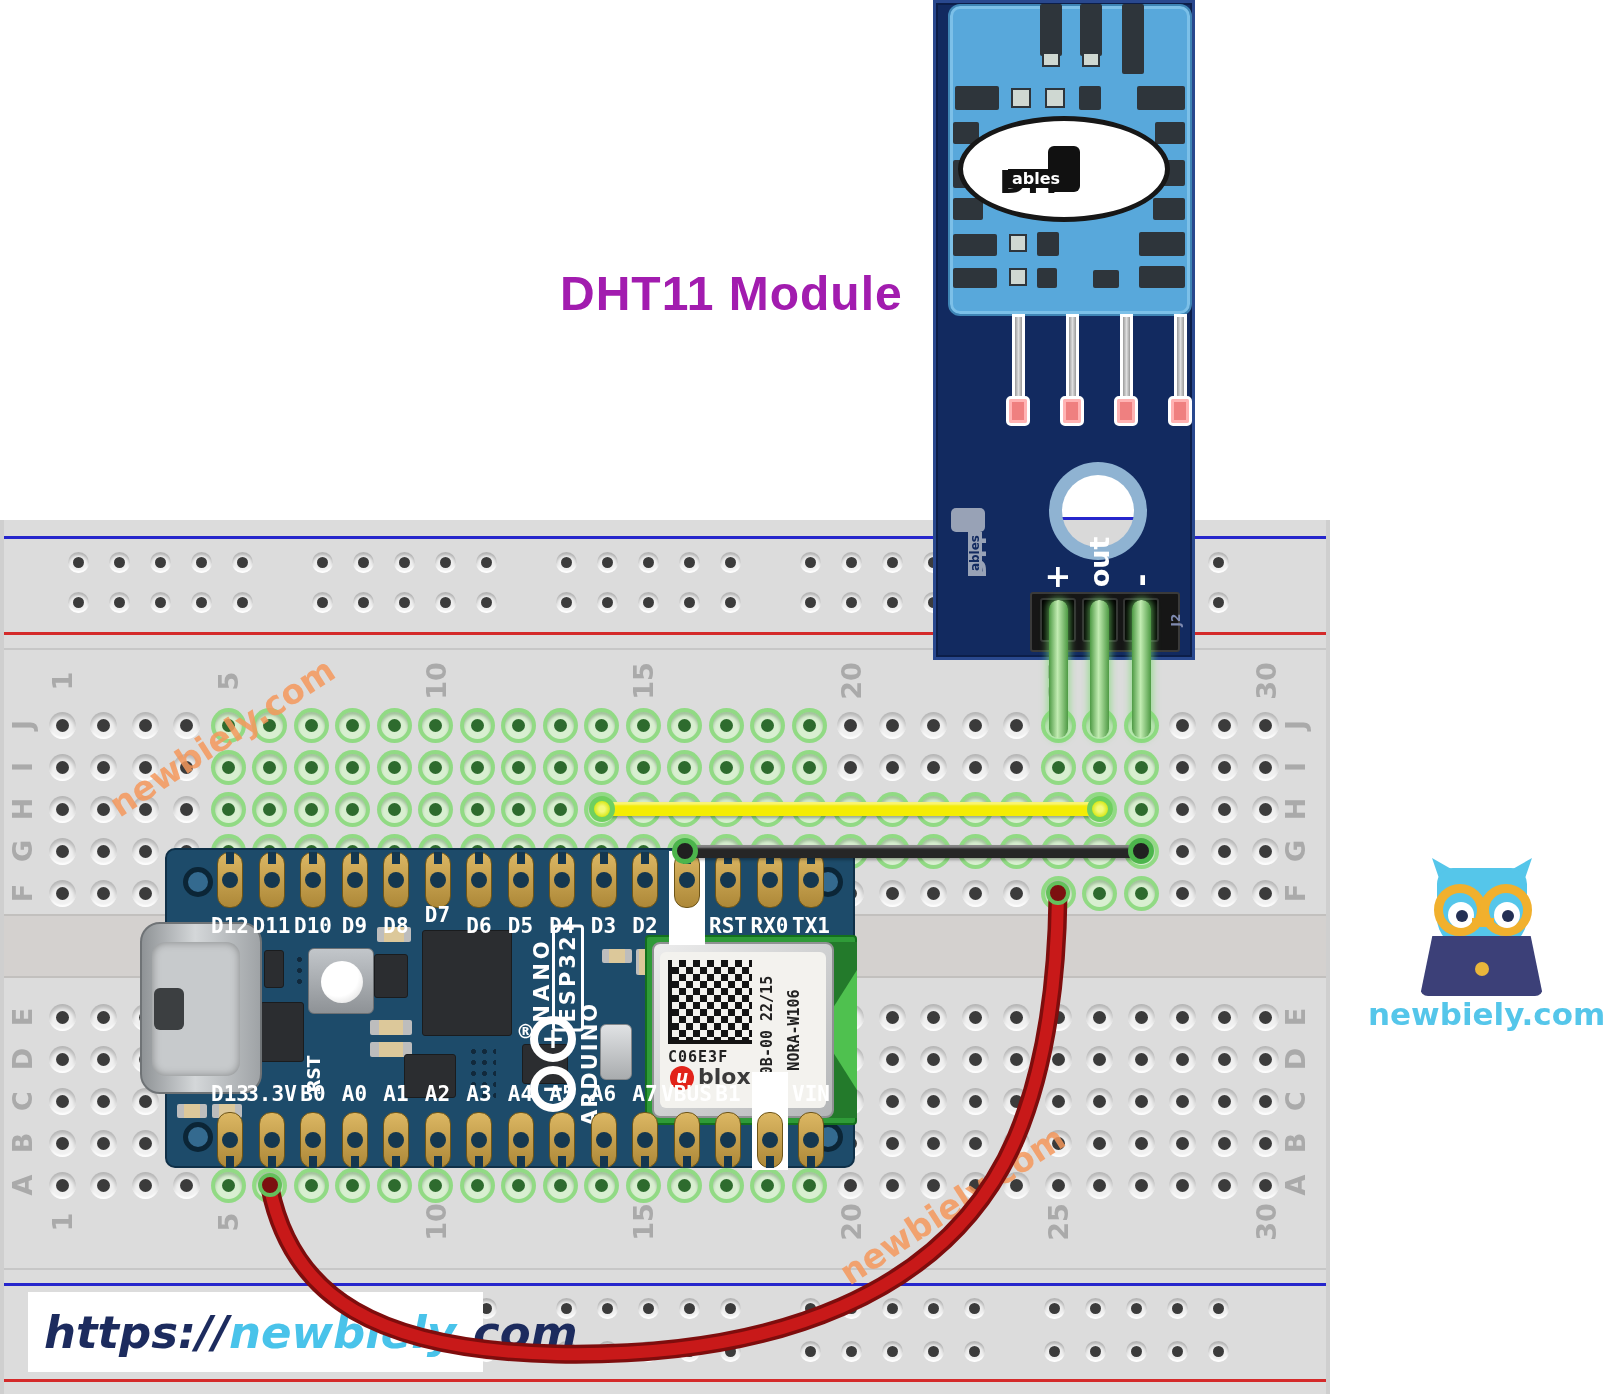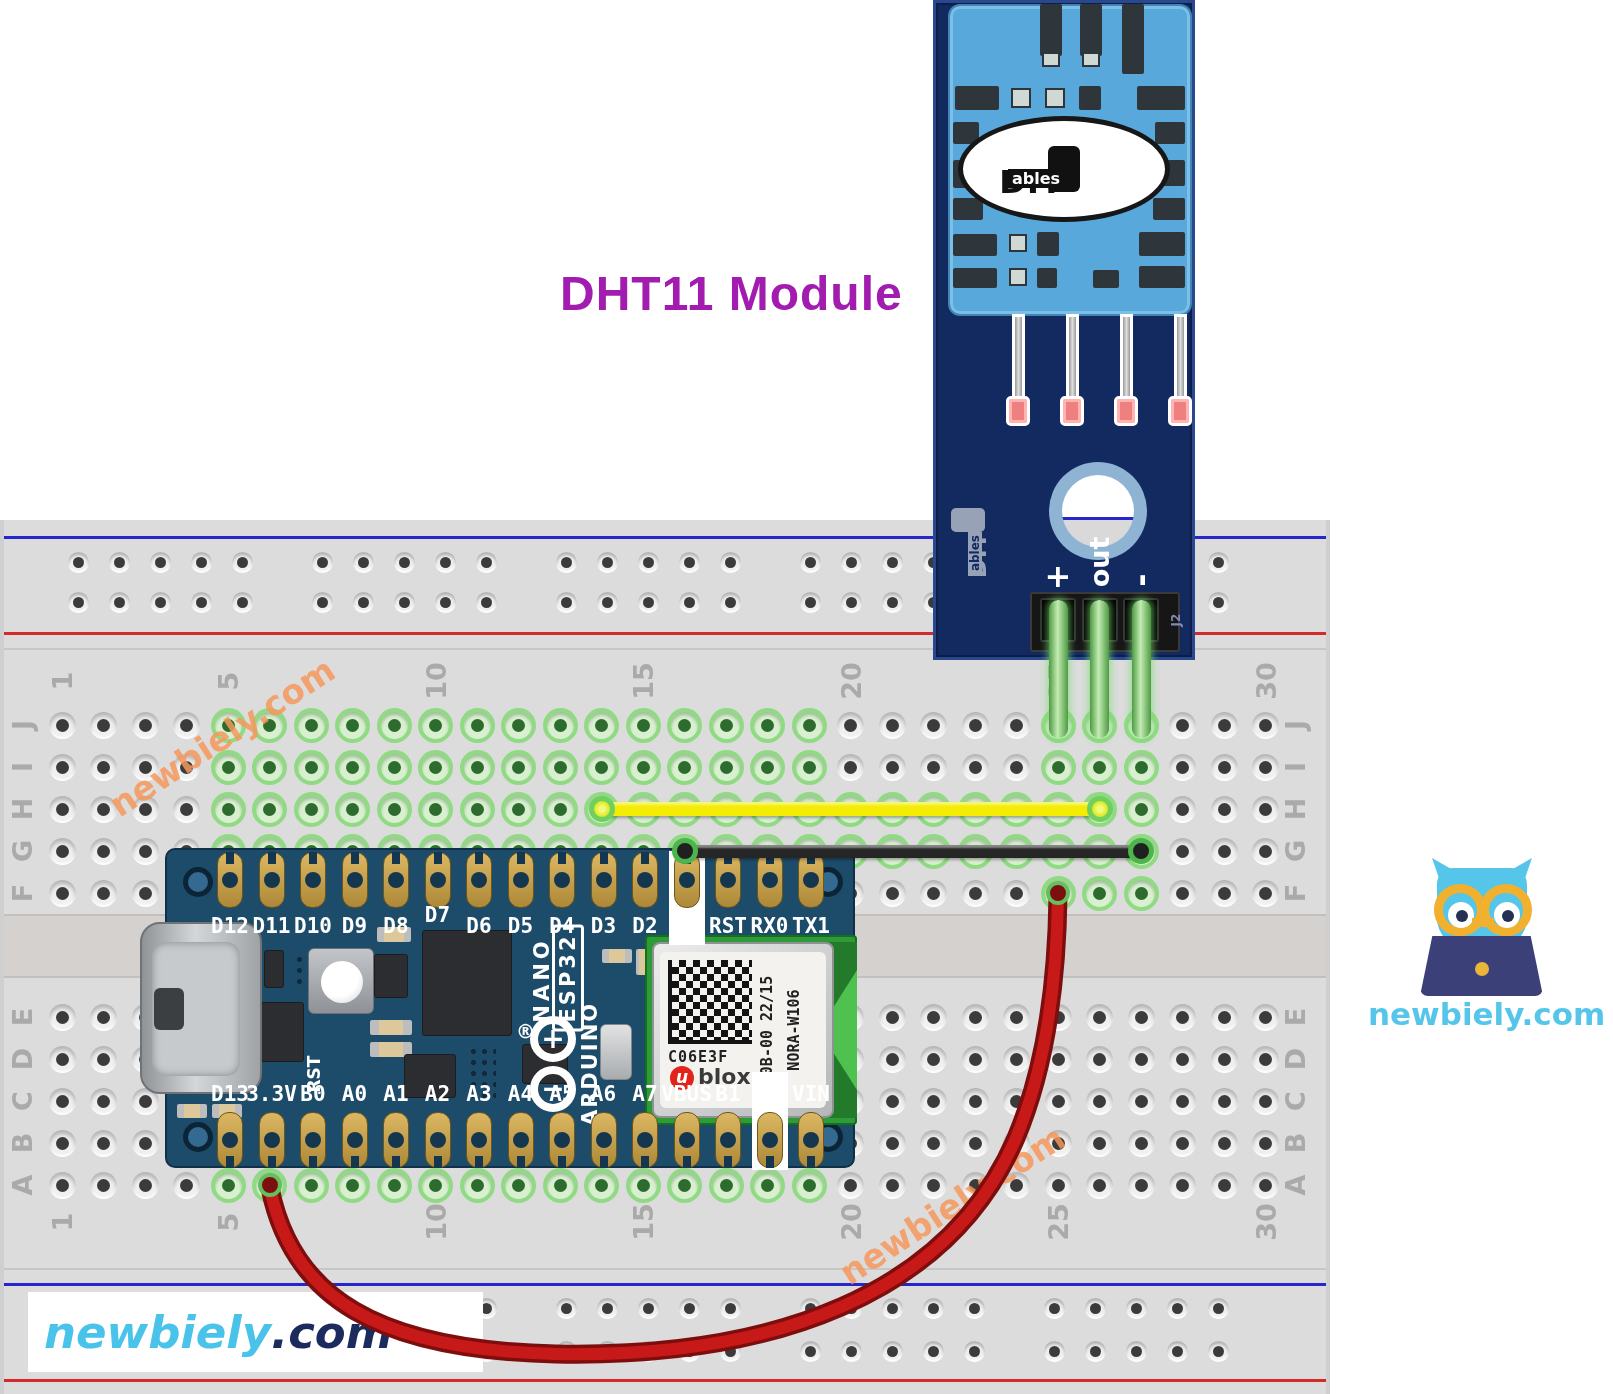--- a/index.html
+++ b/index.html
@@ -817,20 +817,21 @@
   <div id="redwire">
     <svg width="1613" height="1394" style="position:absolute;left:0;top:0;">
       <path d="M 270 1188 C 292 1298, 378 1350, 556 1354 C 772 1358, 948 1296, 1016 1138 C 1048 1062, 1057 976, 1058 896" fill="none" stroke="#7e0d0d" stroke-width="19" stroke-linecap="round"></path>
       <path d="M 270 1188 C 292 1298, 378 1350, 556 1354 C 772 1358, 948 1296, 1016 1138 C 1048 1062, 1057 976, 1058 896" fill="none" stroke="#c81919" stroke-width="12" stroke-linecap="round"></path>
     </svg>
     <div class="cap-red" style="left:258px;top:1173px;"></div>
     <div class="cap-red" style="left:1046px;top:881px;"></div>
   </div>
 
   <div id="urlbox">
+    <span class="url-navy">https://</span>
       <span class="url-blue">newbiely</span>
       <span class="url-navy">.com</span>
   </div>
 
   <div id="owl">
     <div class="owl-ear-l"></div>
     <div class="owl-ear-r"></div>
     <div class="owl-head"></div>
     <div class="lens" style="left:66px;top:26px;"></div>
     <div class="lens" style="left:112px;top:26px;"></div>

